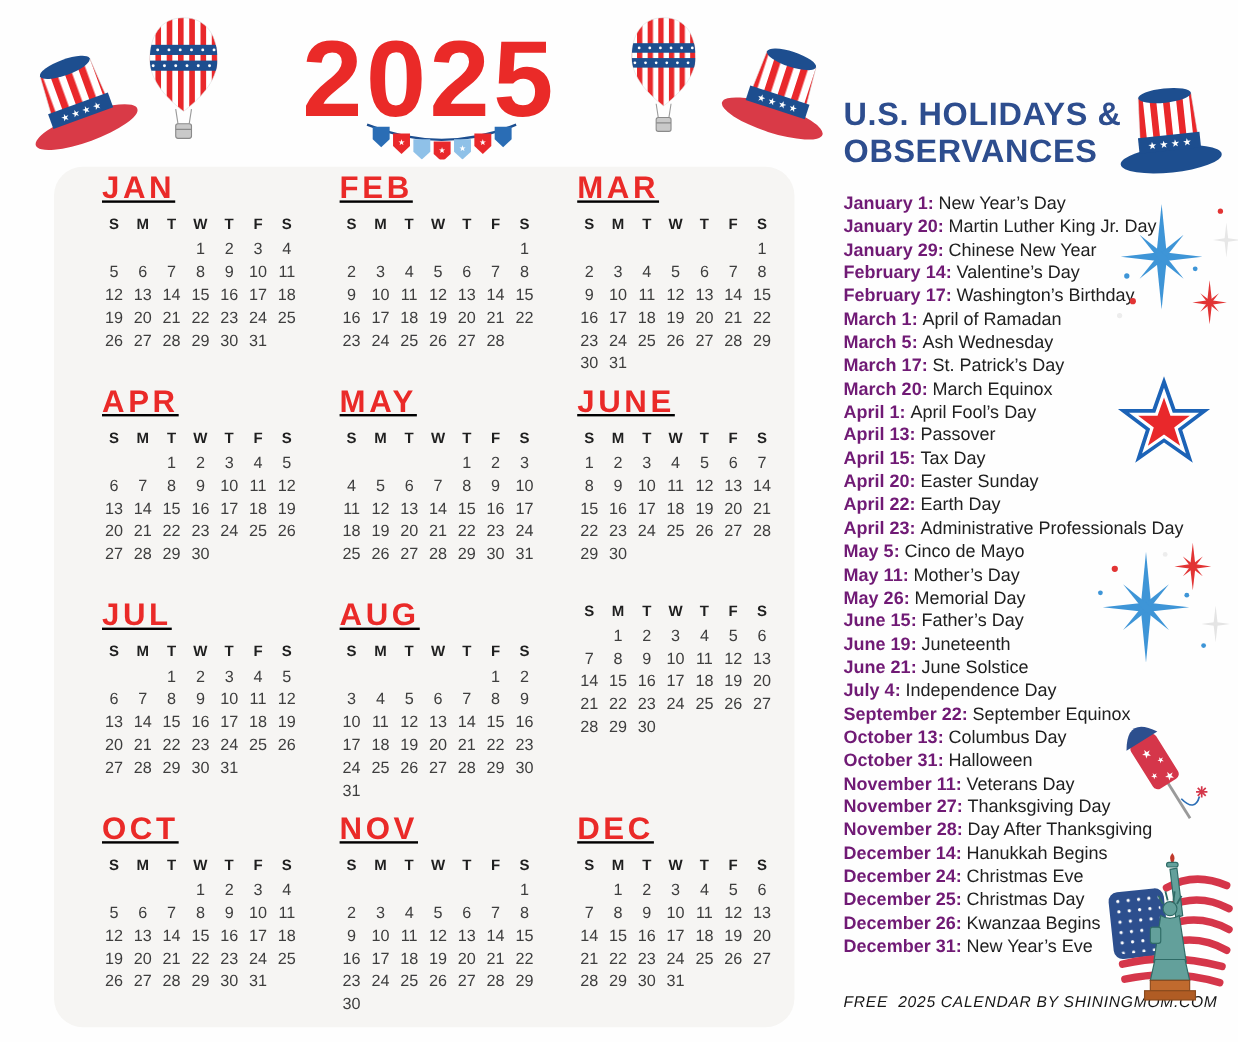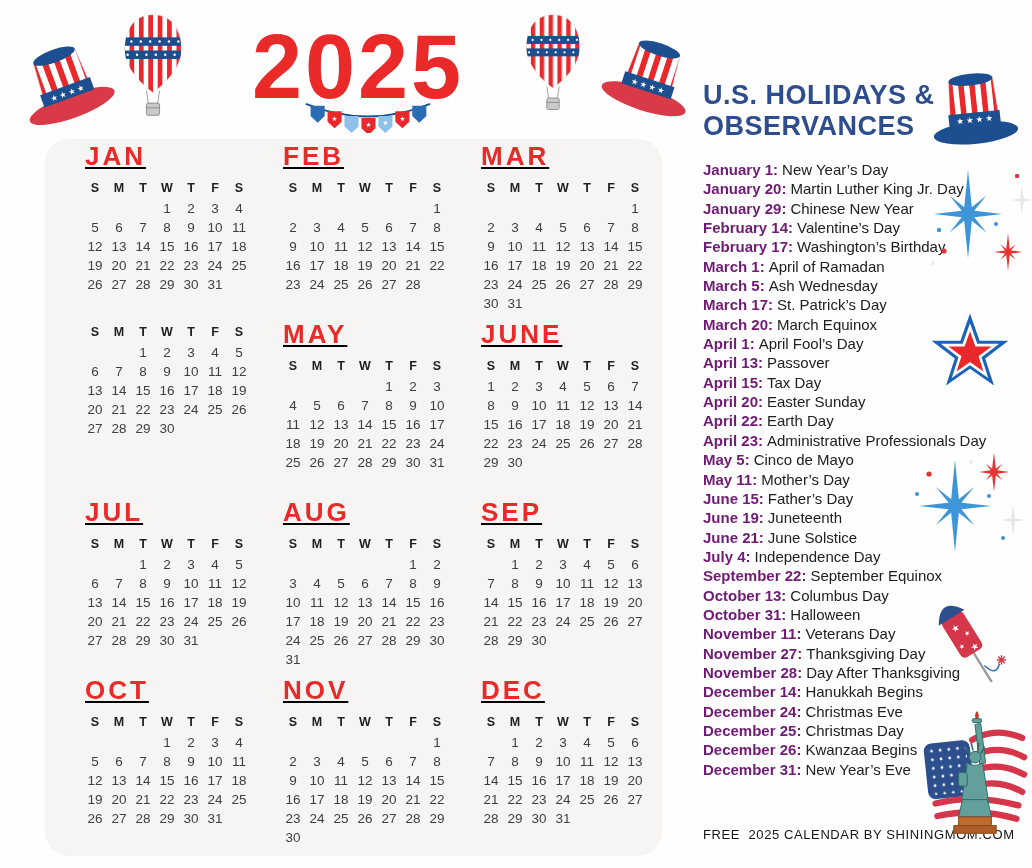--- a/index.html
+++ b/index.html
@@ -45,21 +45,21 @@
   .sidebar-heading{
     position:absolute;left:703px;top:80px;width:240px;
     font-size:27px;font-weight:800;line-height:31px;letter-spacing:0.5px;
     color:var(--navy);
   }
   .holiday-list{position:absolute;left:703px;top:160px;width:305px;}
   .holiday{font-size:15px;line-height:19.35px;color:#202020;white-space:nowrap;}
   .holiday b{color:#701a75;margin-right:4px;}
   .footer-credit{
     position:absolute;left:703px;top:827px;font-size:13px;letter-spacing:0.6px;
-    color:#161616;white-space:pre;
+    color:#161616;white-space:pre;font-style:italic;
   }
   svg{display:block;}
 </style>
 </head>
 <body>
 
 <div class="deco" style="left:16px;top:44px;width:100px;transform:rotate(-20deg);">
   <svg viewBox="0 0 100 90" width="100" height="90">
     <defs>
         <pattern id="hs1" width="12" height="10" patternUnits="userSpaceOnUse">
@@ -222,20 +222,21 @@
         <div class="month-title">MAR</div>
         <div class="week-row header"><span class="cell hd">S</span><span class="cell hd">M</span><span class="cell hd">T</span><span class="cell hd">W</span><span class="cell hd">T</span><span class="cell hd">F</span><span class="cell hd">S</span></div>
         <div class="week-row"><span class="cell"></span><span class="cell"></span><span class="cell"></span><span class="cell"></span><span class="cell"></span><span class="cell"></span><span class="cell">1</span></div>
         <div class="week-row"><span class="cell">2</span><span class="cell">3</span><span class="cell">4</span><span class="cell">5</span><span class="cell">6</span><span class="cell">7</span><span class="cell">8</span></div>
         <div class="week-row"><span class="cell">9</span><span class="cell">10</span><span class="cell">11</span><span class="cell">12</span><span class="cell">13</span><span class="cell">14</span><span class="cell">15</span></div>
         <div class="week-row"><span class="cell">16</span><span class="cell">17</span><span class="cell">18</span><span class="cell">19</span><span class="cell">20</span><span class="cell">21</span><span class="cell">22</span></div>
         <div class="week-row"><span class="cell">23</span><span class="cell">24</span><span class="cell">25</span><span class="cell">26</span><span class="cell">27</span><span class="cell">28</span><span class="cell">29</span></div>
         <div class="week-row"><span class="cell">30</span><span class="cell">31</span><span class="cell"></span><span class="cell"></span><span class="cell"></span><span class="cell"></span><span class="cell"></span></div>
       </div>
       <div class="month">
+        <div class="month-title">APR</div>
         <div class="week-row header"><span class="cell hd">S</span><span class="cell hd">M</span><span class="cell hd">T</span><span class="cell hd">W</span><span class="cell hd">T</span><span class="cell hd">F</span><span class="cell hd">S</span></div>
         <div class="week-row"><span class="cell"></span><span class="cell"></span><span class="cell">1</span><span class="cell">2</span><span class="cell">3</span><span class="cell">4</span><span class="cell">5</span></div>
         <div class="week-row"><span class="cell">6</span><span class="cell">7</span><span class="cell">8</span><span class="cell">9</span><span class="cell">10</span><span class="cell">11</span><span class="cell">12</span></div>
         <div class="week-row"><span class="cell">13</span><span class="cell">14</span><span class="cell">15</span><span class="cell">16</span><span class="cell">17</span><span class="cell">18</span><span class="cell">19</span></div>
         <div class="week-row"><span class="cell">20</span><span class="cell">21</span><span class="cell">22</span><span class="cell">23</span><span class="cell">24</span><span class="cell">25</span><span class="cell">26</span></div>
         <div class="week-row"><span class="cell">27</span><span class="cell">28</span><span class="cell">29</span><span class="cell">30</span><span class="cell"></span><span class="cell"></span><span class="cell"></span></div>
       </div>
       <div class="month">
         <div class="month-title">MAY</div>
         <div class="week-row header"><span class="cell hd">S</span><span class="cell hd">M</span><span class="cell hd">T</span><span class="cell hd">W</span><span class="cell hd">T</span><span class="cell hd">F</span><span class="cell hd">S</span></div>
@@ -267,21 +268,20 @@
         <div class="month-title">AUG</div>
         <div class="week-row header"><span class="cell hd">S</span><span class="cell hd">M</span><span class="cell hd">T</span><span class="cell hd">W</span><span class="cell hd">T</span><span class="cell hd">F</span><span class="cell hd">S</span></div>
         <div class="week-row"><span class="cell"></span><span class="cell"></span><span class="cell"></span><span class="cell"></span><span class="cell"></span><span class="cell">1</span><span class="cell">2</span></div>
         <div class="week-row"><span class="cell">3</span><span class="cell">4</span><span class="cell">5</span><span class="cell">6</span><span class="cell">7</span><span class="cell">8</span><span class="cell">9</span></div>
         <div class="week-row"><span class="cell">10</span><span class="cell">11</span><span class="cell">12</span><span class="cell">13</span><span class="cell">14</span><span class="cell">15</span><span class="cell">16</span></div>
         <div class="week-row"><span class="cell">17</span><span class="cell">18</span><span class="cell">19</span><span class="cell">20</span><span class="cell">21</span><span class="cell">22</span><span class="cell">23</span></div>
         <div class="week-row"><span class="cell">24</span><span class="cell">25</span><span class="cell">26</span><span class="cell">27</span><span class="cell">28</span><span class="cell">29</span><span class="cell">30</span></div>
         <div class="week-row"><span class="cell">31</span><span class="cell"></span><span class="cell"></span><span class="cell"></span><span class="cell"></span><span class="cell"></span><span class="cell"></span></div>
       </div>
       <div class="month">
-        <div class="month-title">SEP</div>
         <div class="week-row header"><span class="cell hd">S</span><span class="cell hd">M</span><span class="cell hd">T</span><span class="cell hd">W</span><span class="cell hd">T</span><span class="cell hd">F</span><span class="cell hd">S</span></div>
         <div class="week-row"><span class="cell"></span><span class="cell">1</span><span class="cell">2</span><span class="cell">3</span><span class="cell">4</span><span class="cell">5</span><span class="cell">6</span></div>
         <div class="week-row"><span class="cell">7</span><span class="cell">8</span><span class="cell">9</span><span class="cell">10</span><span class="cell">11</span><span class="cell">12</span><span class="cell">13</span></div>
         <div class="week-row"><span class="cell">14</span><span class="cell">15</span><span class="cell">16</span><span class="cell">17</span><span class="cell">18</span><span class="cell">19</span><span class="cell">20</span></div>
         <div class="week-row"><span class="cell">21</span><span class="cell">22</span><span class="cell">23</span><span class="cell">24</span><span class="cell">25</span><span class="cell">26</span><span class="cell">27</span></div>
         <div class="week-row"><span class="cell">28</span><span class="cell">29</span><span class="cell">30</span><span class="cell"></span><span class="cell"></span><span class="cell"></span><span class="cell"></span></div>
       </div>
       <div class="month">
         <div class="month-title">OCT</div>
         <div class="week-row header"><span class="cell hd">S</span><span class="cell hd">M</span><span class="cell hd">T</span><span class="cell hd">W</span><span class="cell hd">T</span><span class="cell hd">F</span><span class="cell hd">S</span></div>
@@ -345,20 +345,21 @@
     <div class="holiday"><b>March 17:</b><span>St. Patrick’s Day</span></div>
     <div class="holiday"><b>March 20:</b><span>March Equinox</span></div>
     <div class="holiday"><b>April 1:</b><span>April Fool’s Day</span></div>
     <div class="holiday"><b>April 13:</b><span>Passover</span></div>
     <div class="holiday"><b>April 15:</b><span>Tax Day</span></div>
     <div class="holiday"><b>April 20:</b><span>Easter Sunday</span></div>
     <div class="holiday"><b>April 22:</b><span>Earth Day</span></div>
     <div class="holiday"><b>April 23:</b><span>Administrative Professionals Day</span></div>
     <div class="holiday"><b>May 5:</b><span>Cinco de Mayo</span></div>
     <div class="holiday"><b>May 11:</b><span>Mother’s Day</span></div>
+    <div class="holiday"><b>May 26:</b><span>Memorial Day</span></div>
     <div class="holiday"><b>June 15:</b><span>Father’s Day</span></div>
     <div class="holiday"><b>June 19:</b><span>Juneteenth</span></div>
     <div class="holiday"><b>June 21:</b><span>June Solstice</span></div>
     <div class="holiday"><b>July 4:</b><span>Independence Day</span></div>
     <div class="holiday"><b>September 22:</b><span>September Equinox</span></div>
     <div class="holiday"><b>October 13:</b><span>Columbus Day</span></div>
     <div class="holiday"><b>October 31:</b><span>Halloween</span></div>
     <div class="holiday"><b>November 11:</b><span>Veterans Day</span></div>
     <div class="holiday"><b>November 27:</b><span>Thanksgiving Day</span></div>
     <div class="holiday"><b>November 28:</b><span>Day After Thanksgiving</span></div>

